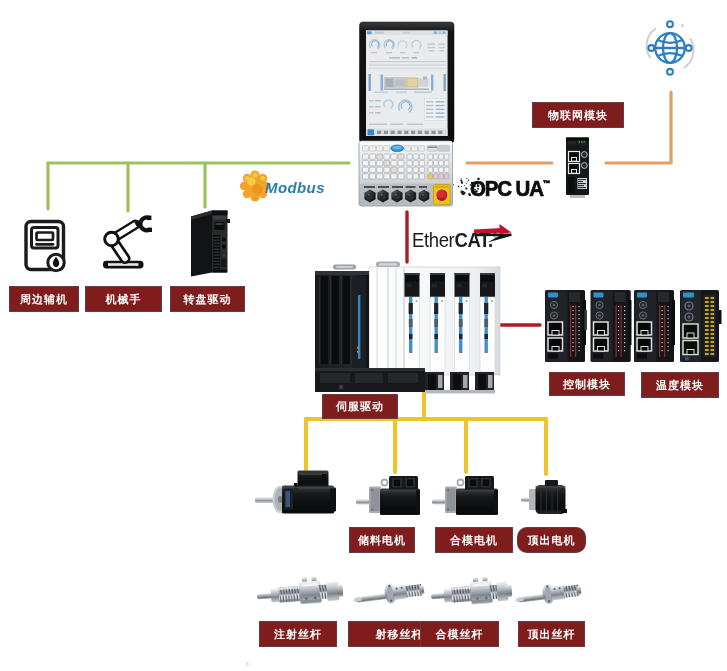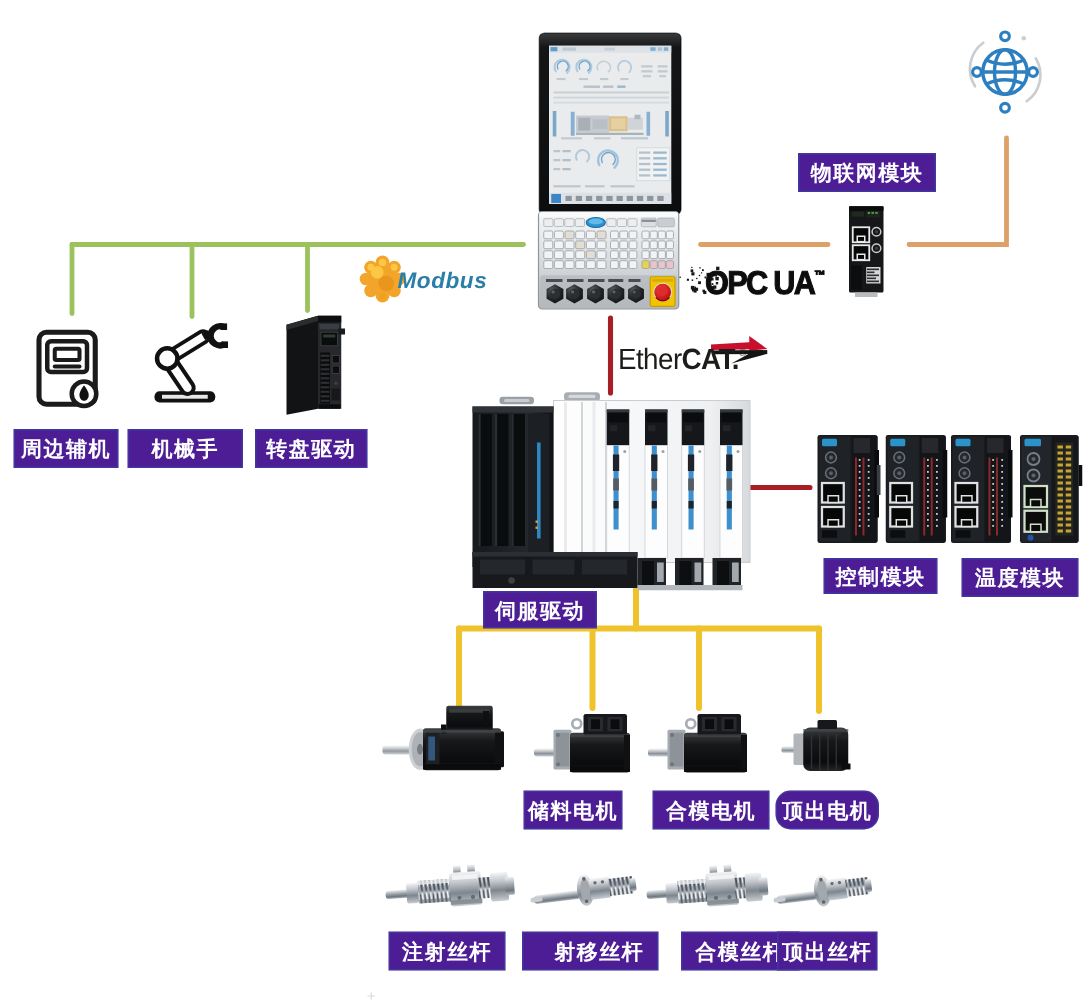--- a/index.html
+++ b/index.html
@@ -1,36 +1,36 @@
 <!DOCTYPE html>
 <html><head>
 <meta charset="utf-8">
 <style>
   html,body{margin:0;padding:0;background:#ffffff;}
   #stage{position:relative;width:727px;height:671px;background:#ffffff;overflow:hidden;
          font-family:"Liberation Sans",sans-serif;}
   #gfx{position:absolute;left:0;top:0;}
-  .tag{position:absolute;background:#4c1d95;color:#ffffff;font-weight:bold;
-       font-size:14px;line-height:1;display:flex;align-items:center;justify-content:center;
+  .tag{position:absolute;background:#7f1d1d;color:#ffffff;font-weight:bold;
+       font-size:11px;line-height:1;display:flex;align-items:center;justify-content:center;
        letter-spacing:1px;white-space:nowrap;box-shadow:0 0 0 1px rgba(30,140,190,.25) inset;}
   
   #tag-iot        {left:532px;top:102px;width:92px;height:26px;}
   #tag-peripheral {left:9px;  top:286px;width:70px;height:26px;}
   #tag-robot      {left:85px; top:286px;width:77px;height:26px;}
   #tag-turntable  {left:170px;top:286px;width:75px;height:26px;}
   #tag-servo      {left:322px;top:394px;width:76px;height:25px;}
   #tag-control    {left:549px;top:372px;width:76px;height:24px;}
   #tag-temp       {left:641px;top:372px;width:78px;height:26px;}
   #tag-motor1 {left:260px;top:527px;width:77px;height:26px;}
   #tag-motor2 {left:349px;top:527px;width:66px;height:26px;}
   #tag-motor3 {left:435px;top:527px;width:78px;height:26px;}
   #tag-motor4 {left:517px;top:527px;width:69px;height:26px;border-radius:10px;}
   #tag-screw1 {left:259px;top:621px;width:78px;height:26px;}
   #tag-screw2 {left:348px;top:621px;width:79px;height:26px;padding-left:12px;}
-  #tag-screw3 {left:454px;top:621px;width:79px;height:26px;}
+  #tag-screw3 {left:420px;top:621px;width:79px;height:26px;}
   #tag-screw4 {left:518px;top:621px;width:67px;height:26px;}
   
   #logo-modbus{position:absolute;left:265px;top:179px;font-size:15px;font-weight:bold;
       font-style:italic;color:#2a7fa8;letter-spacing:.4px;}
   #logo-opcua{position:absolute;left:470px;top:176px;font-size:22px;font-weight:900;
       color:#0d0d0d;letter-spacing:-1.2px;transform:scaleX(.93);transform-origin:left top;
       -webkit-text-stroke:.7px #0d0d0d;}
   #logo-opcua sup{font-size:8px;font-weight:700;vertical-align:10px;letter-spacing:0;}
   #logo-ethercat{position:absolute;left:412px;top:229px;font-size:19.5px;color:#1c1c1a;
       letter-spacing:-0.4px;transform:scaleX(.95);transform-origin:left top;}

